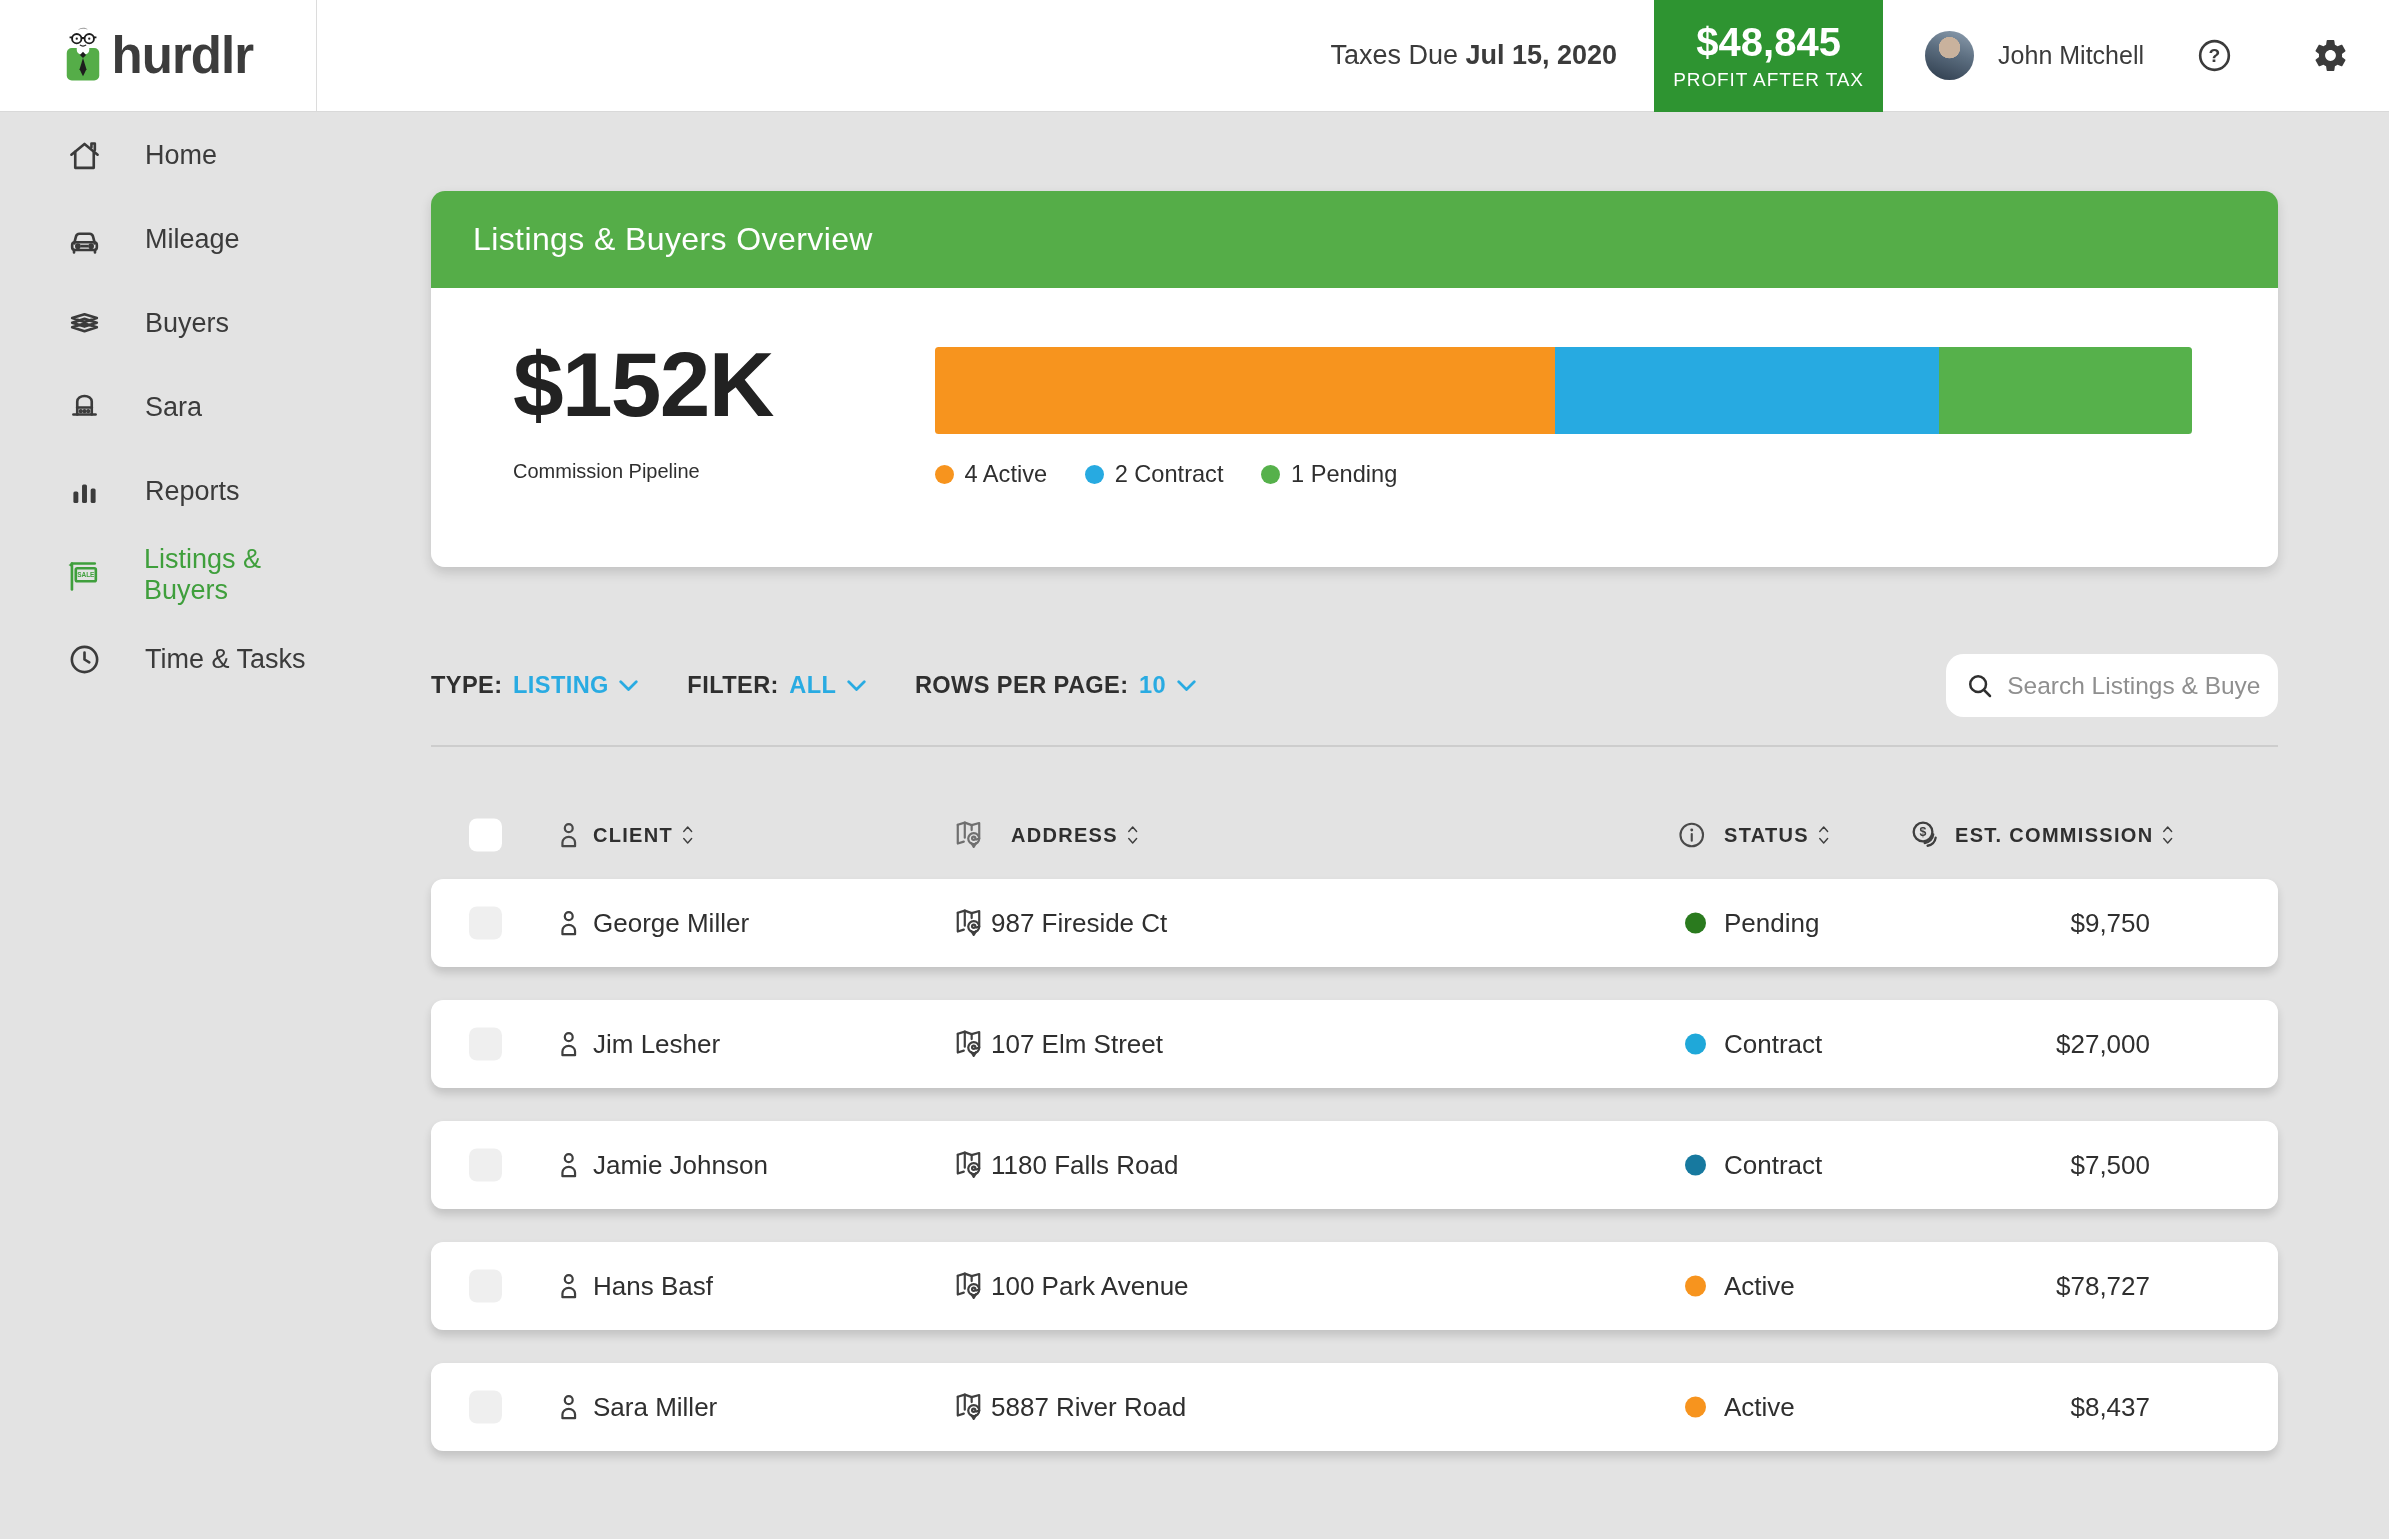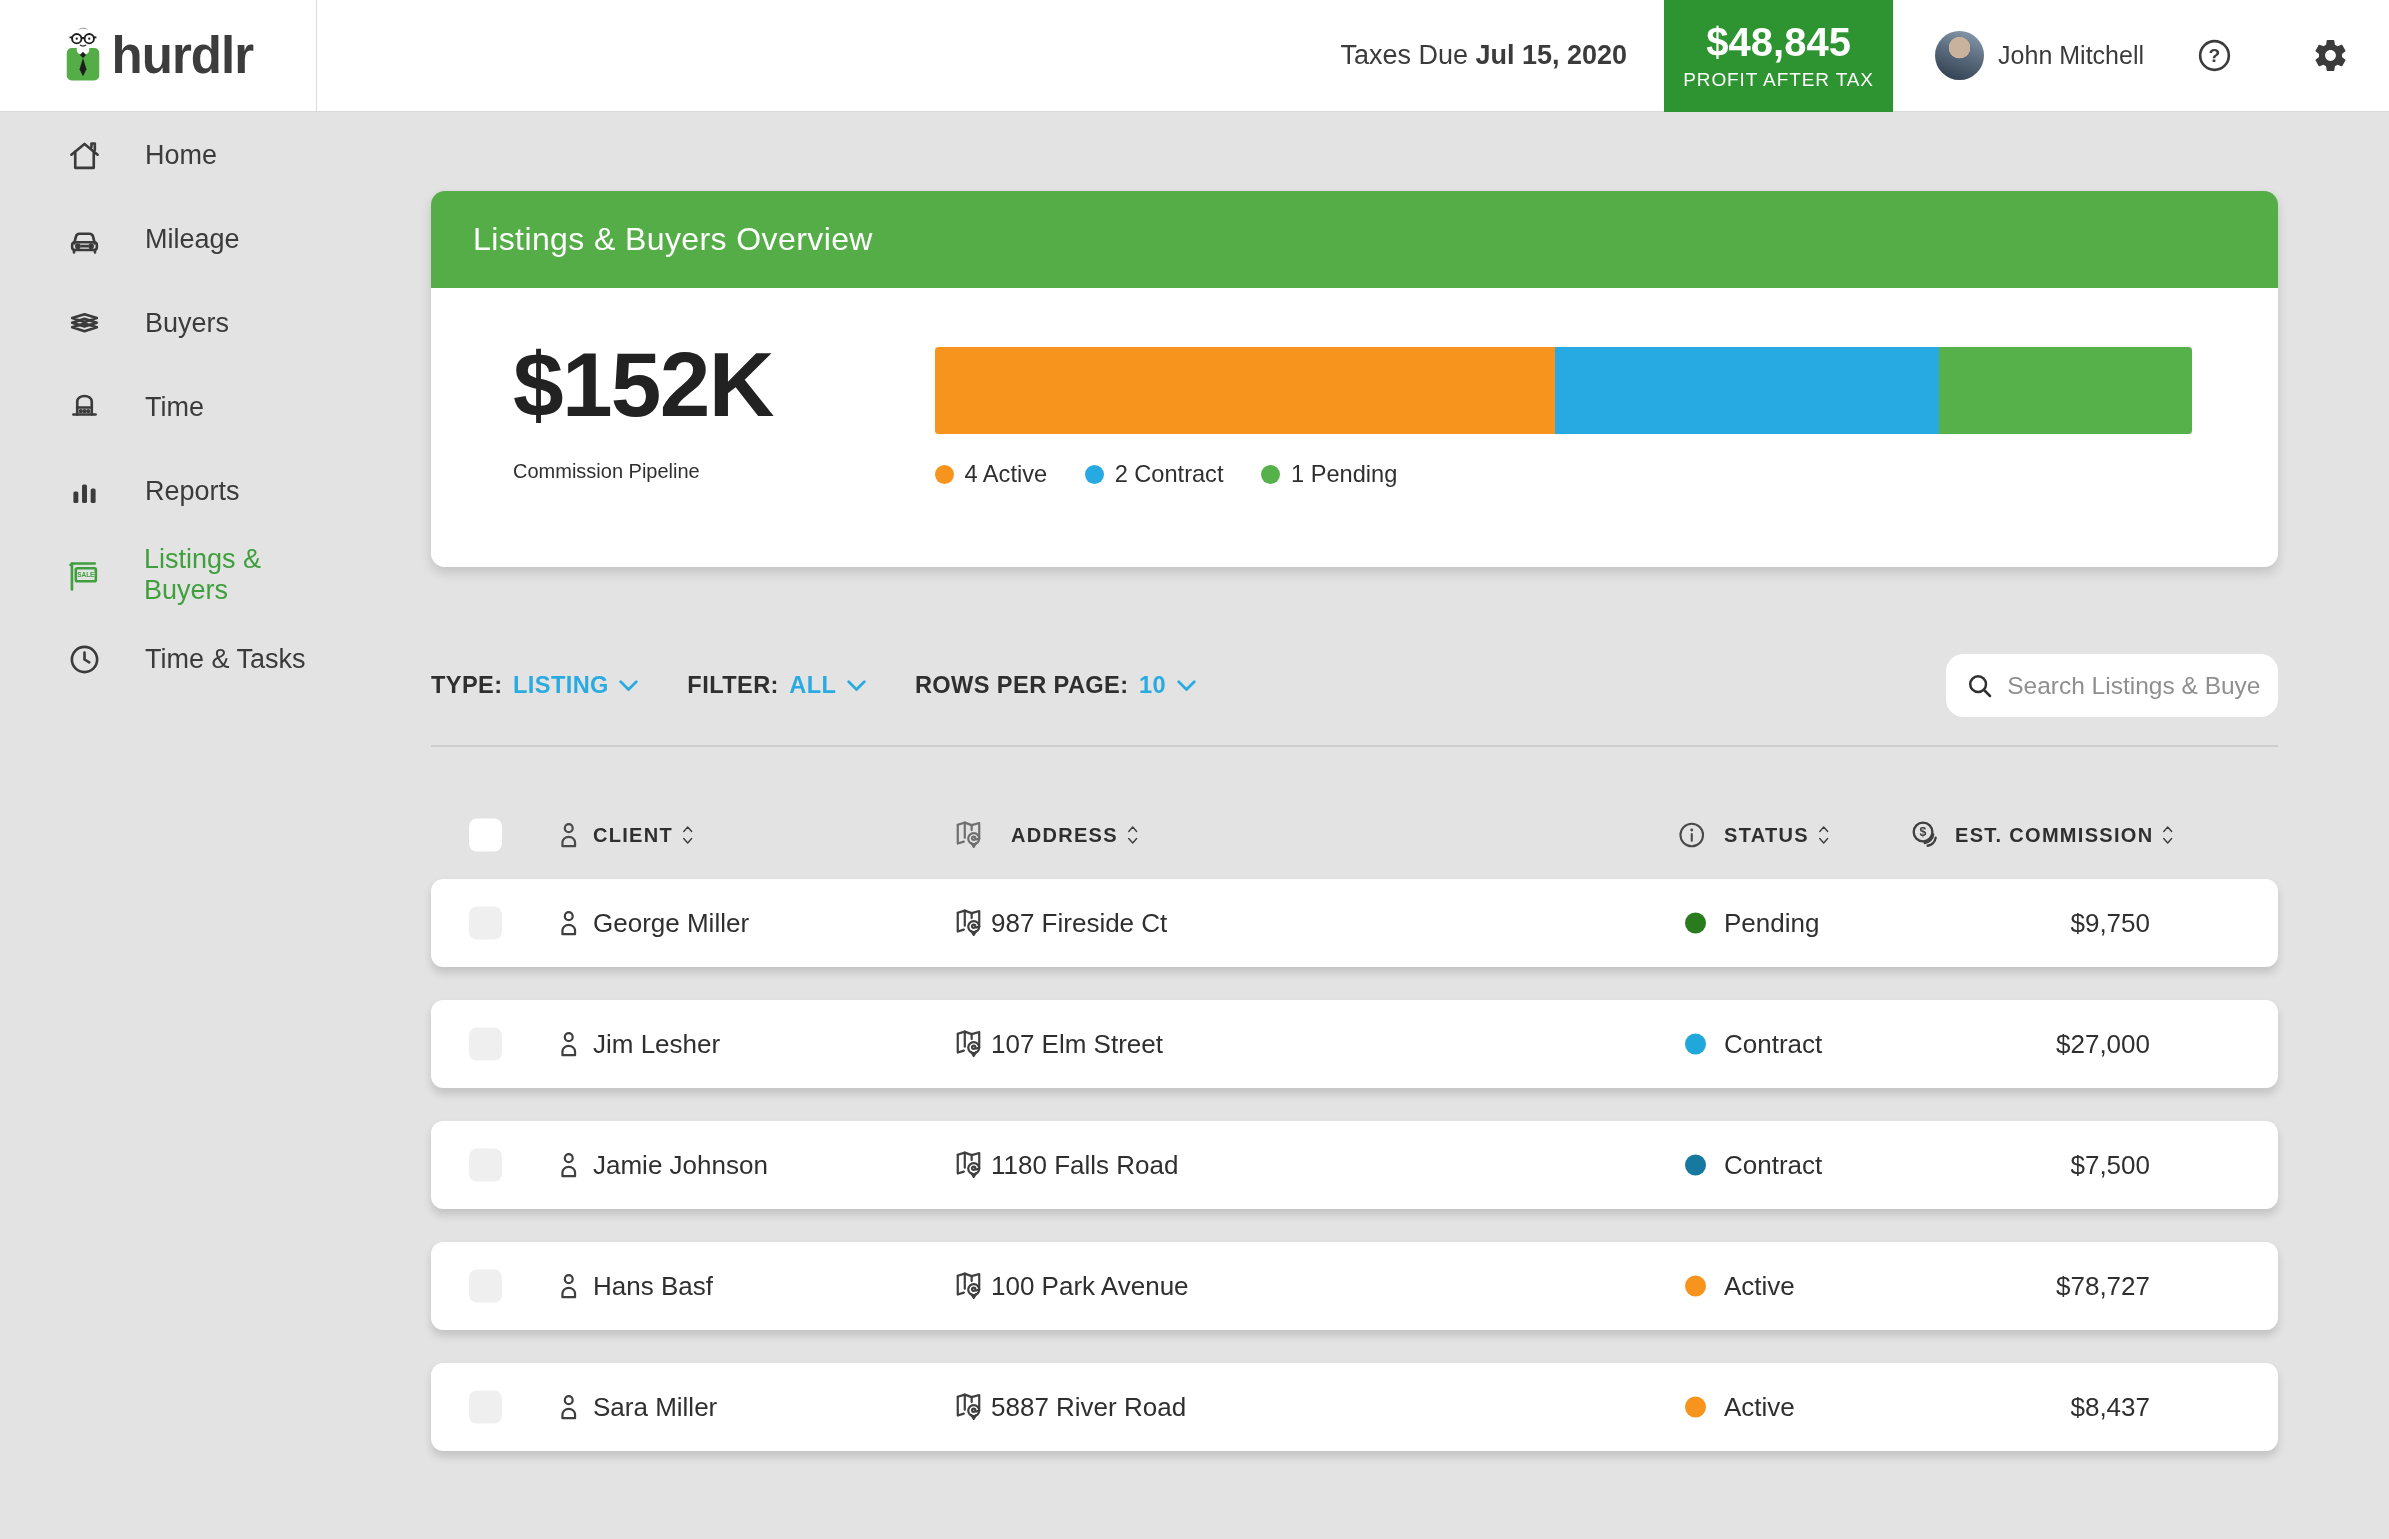--- a/index.html
+++ b/index.html
@@ -25,21 +25,21 @@
   .topbar-right { margin-left:auto; display:flex; align-items:center; height:100%; padding-right:40px; }
   .taxes-due { font-size:27px; color:#3b3b3b; margin-right:37px; white-space:nowrap; }
   .taxes-due b { font-weight:700; }
   .profit-box {
     width:229px; height:112px; background:#2e9431; color:#fff;
     display:flex; flex-direction:column; align-items:center; justify-content:center;
     margin-right:42px; cursor:pointer;
   }
   .profit-amount { font-size:40px; font-weight:700; line-height:1.1; }
   .profit-label { font-size:19px; letter-spacing:0.9px; margin-top:5.2px; }
-  .user-chip { display:flex; align-items:center; gap:14px; margin-right:52px; cursor:pointer; }
+  .user-chip { display:flex; align-items:center; gap:24px; margin-right:52px; cursor:pointer; }
   .avatar {
     width:49px; height:49px; border-radius:50%;
     background:
       radial-gradient(circle at 50% 34%, #c9b29d 0 26%, rgba(0,0,0,0) 27%),
       linear-gradient(200deg, #8fa0b1 0%, #5c6e80 45%, #2c3a4a 100%);
   }
   .user-name { font-size:25px; color:#3b3b3b; }
   .icon-btn { margin-left:0; cursor:pointer; }
   .icon-btn + .icon-btn { margin-left:79px; }
 
@@ -212,21 +212,21 @@
     <span class="side-icon">
       <svg width="37" height="37" viewBox="0 0 24 24" fill="none" stroke="#3b3b3b" stroke-width="1.7" stroke-linecap="round" stroke-linejoin="round">
         <path d="M7.3 16.5V8.1C7.3 6 9.4 4.5 12 4.5s4.7 1.5 4.7 3.6v8.4"></path>
         <path d="M4.8 16.5h14.4"></path>
           <path d="M7.3 12h9.4"></path>
         <circle cx="9.6" cy="14.4" r=".55" fill="#3b3b3b"></circle>
           <circle cx="12" cy="14.4" r=".55" fill="#3b3b3b"></circle>
           <circle cx="14.4" cy="14.4" r=".55" fill="#3b3b3b"></circle>
       </svg>
       </span>
-    <span class="side-label">Time</span>
+    <span class="side-label">Sara</span>
   </div>
   <div class="side-item">
     <span class="side-icon">
       <svg width="37" height="37" viewBox="0 0 24 24" fill="#3b3b3b">
         <rect x="4.8" y="12" width="3.2" height="7.5" rx="1"></rect>
         <rect x="10.4" y="7.5" width="3.2" height="12" rx="1"></rect>
         <rect x="16" y="10" width="3.2" height="9.5" rx="1"></rect>
       </svg>
       </span>
     <span class="side-label">Reports</span>

